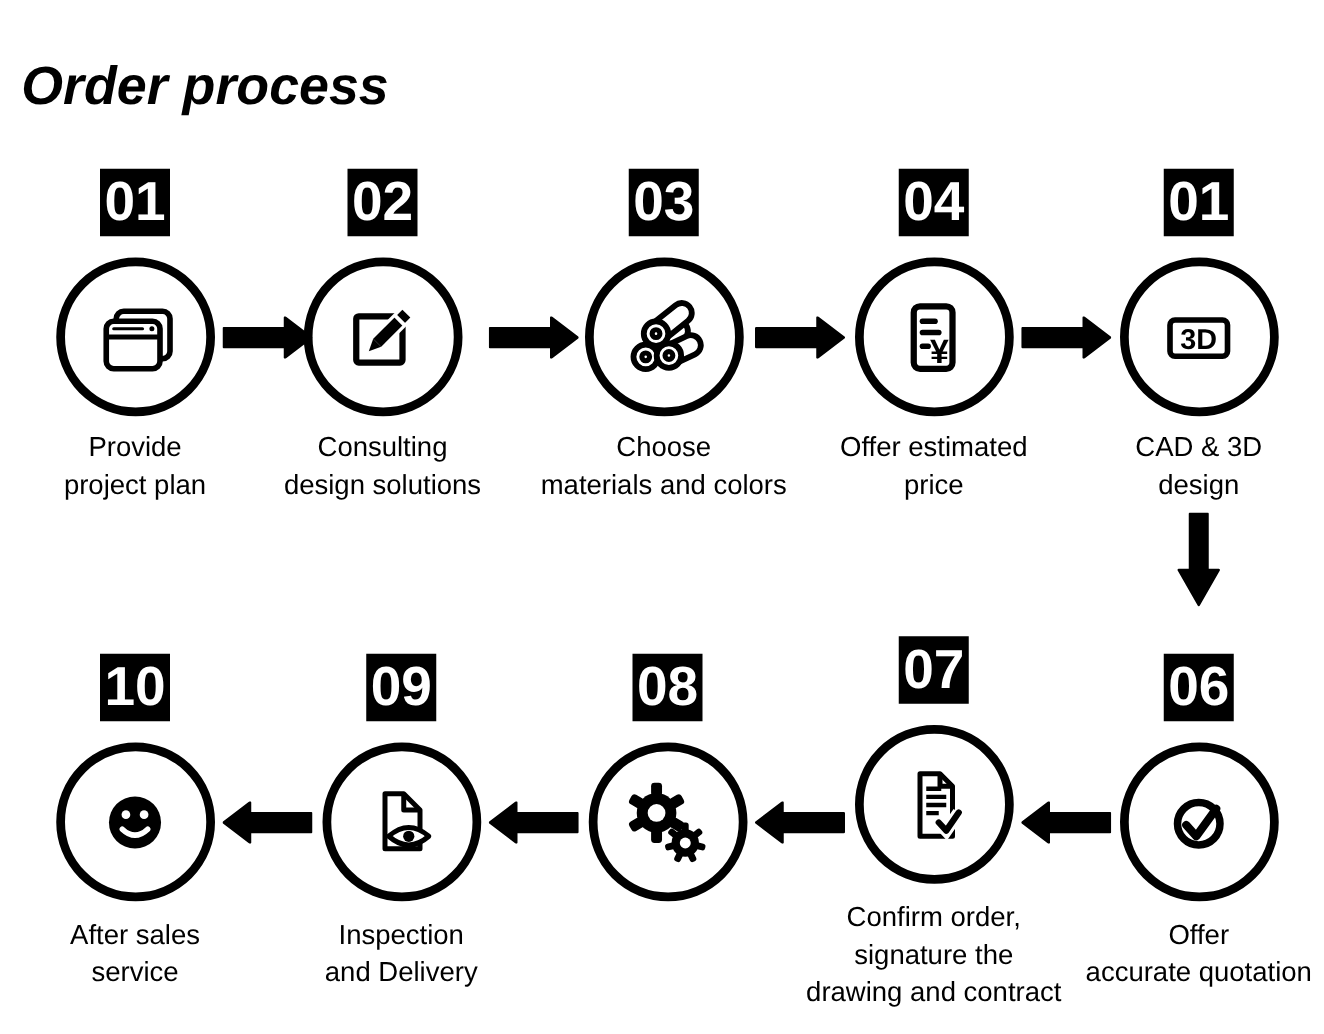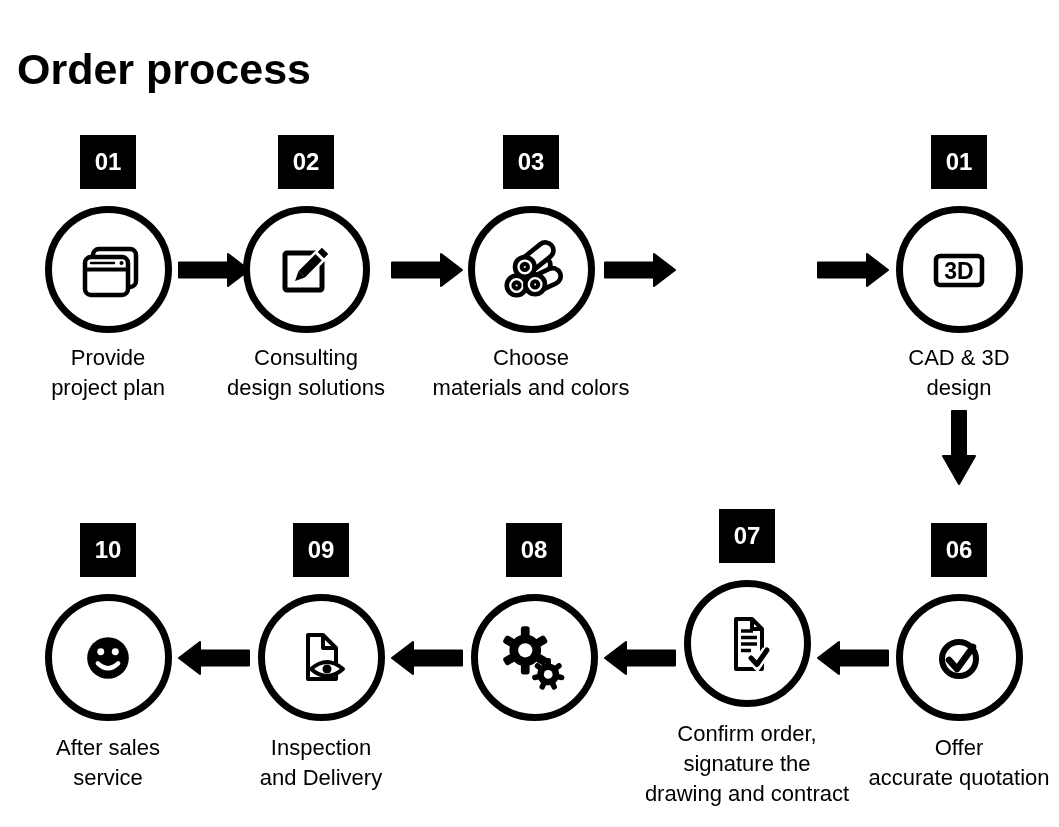--- a/index.html
+++ b/index.html
@@ -1,22 +1,22 @@
 <!DOCTYPE html>
 <html><head>
 <meta charset="utf-8">
 <style>
   html,body{margin:0;padding:0;background:#fff;}
   .page{position:relative;width:1059px;height:827px;background:#fff;overflow:hidden;
         font-family:"Liberation Sans",sans-serif;color:#000;}
   .title{position:absolute;left:17px;top:44px;font-size:43px;font-weight:bold;
-         color:#000;line-height:1.2;}
+         color:#000;line-height:1.2;font-style:italic;}
   .step{position:absolute;width:220px;text-align:center;}
   .badge{width:56px;height:54px;margin:0 auto;background:#000;color:#fff;
-         font-size:24px;font-weight:bold;line-height:54px;text-align:center;}
+         font-size:44px;font-weight:bold;line-height:54px;text-align:center;}
   .circle{width:113px;height:113px;border:7px solid #000;border-radius:50%;
           margin:17px auto 0;background:#fff;display:flex;align-items:center;justify-content:center;}
   .label{margin-top:10px;font-size:22px;line-height:30px;color:#000;white-space:pre-line;}
   .row2 .label{margin-top:12px;}
   .arrow{position:absolute;}
   svg{display:block;}
 </style>
 </head>
 <body>
 
@@ -72,20 +72,34 @@
         <circle cx="36" cy="46" r="9.5" fill="#fff" stroke="#000" stroke-width="4.5"></circle>
         <circle cx="36" cy="46" r="3" fill="none" stroke="#000" stroke-width="4"></circle>
         <circle cx="26" cy="29" r="9.5" fill="#fff" stroke="#000" stroke-width="4.5"></circle>
         <circle cx="26" cy="29" r="3" fill="none" stroke="#000" stroke-width="4"></circle>
       </svg>
     </div>
     <div class="label">Choose
 materials and colors</div>
   </div>
 
+  <div class="step row1" style="left:637px;top:135px;">
+    <div class="badge">04</div>
+    <div class="circle">
+      <svg width="64" height="64" viewBox="0 0 64 64">
+        <rect x="16" y="7" width="31" height="50" rx="5" fill="#fff" stroke="#000" stroke-width="5"></rect>
+        <line x1="23" y1="19" x2="33" y2="19" stroke="#000" stroke-width="4.5" stroke-linecap="round"></line>
+        <line x1="23" y1="28" x2="36" y2="28" stroke="#000" stroke-width="4.5" stroke-linecap="round"></line>
+        <line x1="23" y1="39" x2="27.5" y2="39" stroke="#000" stroke-width="4.5" stroke-linecap="round"></line>
+        <text x="36.5" y="52" font-size="27" font-weight="bold" text-anchor="middle" fill="#000" font-family="Liberation Sans, sans-serif">¥</text>
+      </svg>
+    </div>
+    <div class="label">Offer estimated
+price</div>
+  </div>
 
   <div class="step row1" style="left:849px;top:135px;">
     <div class="badge">01</div>
     <div class="circle">
       <svg width="64" height="64" viewBox="0 0 64 64">
         <rect x="9" y="18" width="46" height="29" rx="4" fill="#fff" stroke="#000" stroke-width="4.5"></rect>
         <text x="32" y="41" font-size="23" font-weight="bold" text-anchor="middle" fill="#000" font-family="Liberation Sans, sans-serif">3D</text>
       </svg>
     </div>
     <div class="label">CAD &amp; 3D

